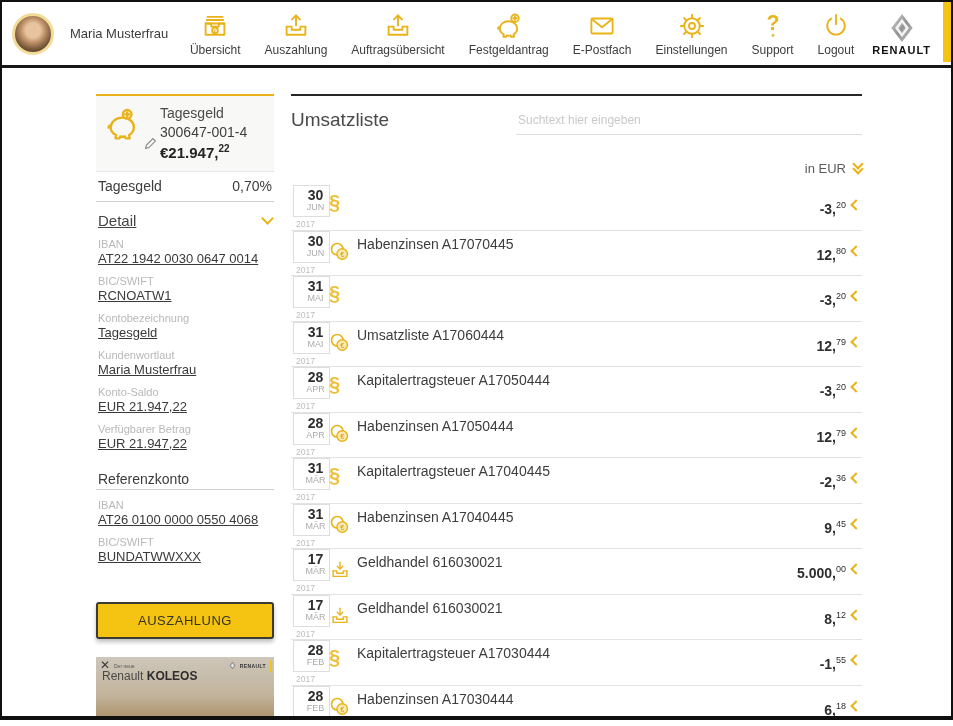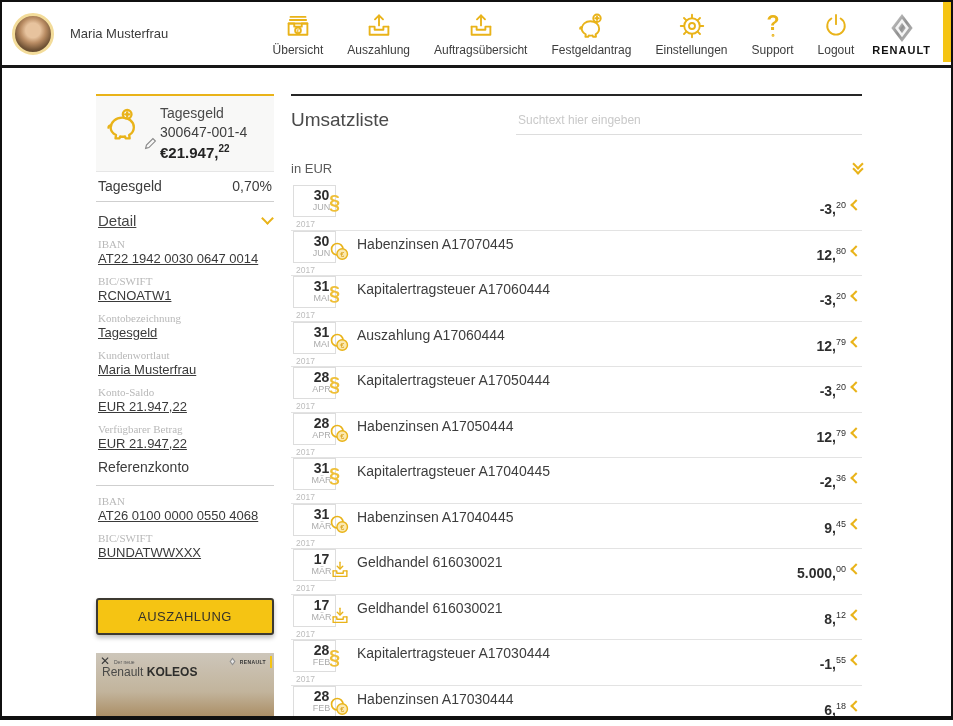--- a/index.html
+++ b/index.html
@@ -30,51 +30,51 @@
   .pencil svg{width:13px;height:13px;}
   .pencil svg path{stroke:#8a8a8a;fill:none;stroke-width:1.4;}
   .acct-lines{margin-left:8px;line-height:1.35;}
   .acct-type{font-size:14px;color:#4a4a4a;}
   .acct-number{font-size:14px;color:#3e3e3e;}
   .acct-balance{font-size:15px;font-weight:bold;color:#242424;}
   .acct-balance sup{font-size:10px;font-weight:bold;}
   .rate-row{display:flex;justify-content:space-between;padding:6px 2px 7px 2px;border-bottom:1px solid #cfcfcf;font-size:14px;color:#3c3c3c;}
   .sec-head{display:flex;justify-content:space-between;align-items:center;margin-top:10px;font-size:15px;color:#454545;padding:0 2px;cursor:pointer;text-decoration:underline;}
   .chev{display:inline-block;width:7px;height:7px;border-right:2px solid #E9B319;border-bottom:2px solid #E9B319;transform:rotate(45deg);margin-top:-4px;}
-  .f-label{font-size:11px;color:#b8b8b8;margin-top:9px;padding:0 2px;font-family:Liberation Serif, serif;}
+  .f-label{font-size:11px;color:#b8b8b8;margin-top:9px;padding:0 2px;}
   .f-value{font-size:13px;color:#3a3a3a;margin-top:1px;padding:0 2px;text-decoration:underline;}
-  .ref-head{margin-top:8px;padding:0 2px 10px 2px;border-bottom:1px solid #cfcfcf;font-size:14px;color:#3c3c3c;}
+  .ref-head{margin-top:20px;padding:0 2px 2px 2px;border-bottom:1px solid #cfcfcf;font-size:14px;color:#3c3c3c;}
   .payout-btn{margin-top:38px;width:100%;height:37px;background:#F5C413;border:2px solid #3d3a31;border-radius:3px;font-size:13px;color:#35322a;letter-spacing:.5px;cursor:pointer;box-shadow:0 3px 4px rgba(0,0,0,.25);font-family:"Liberation Sans",sans-serif;}
 
   
   .ad{position:relative;margin-top:18px;width:178px;height:102px;overflow:hidden;cursor:pointer;
       background:linear-gradient(180deg,#cdc6ba 0%,#c2b49c 38%,#ab8f66 62%,#8a7450 82%,#6b5a42 100%);}
   .ad-close{position:absolute;left:4px;top:2px;font-size:12px;color:#3a3a3a;cursor:pointer;line-height:1;}
   .ad-intro{position:absolute;left:18px;top:6px;font-size:5px;color:#555;}
   .ad-title{position:absolute;left:6px;top:12px;font-size:12px;color:#4a4a48;}
   .ad-title b{color:#2e2e2c;font-weight:bold;}
   .ad-brand{position:absolute;right:8px;top:4px;display:flex;align-items:center;gap:3px;}
   .ad-brand .txt{font-size:5px;font-weight:bold;color:#333;letter-spacing:.4px;}
   .ad-bar{position:absolute;right:2px;top:3px;width:2px;height:12px;background:#F5C413;}
 
   
   .main{position:absolute;left:289px;top:92px;width:571px;border-top:2px solid #262626;}
   .main-head{display:flex;justify-content:space-between;align-items:flex-start;margin-top:13px;}
   .page-title{font-size:19px;color:#4a4a4a;}
   .search{width:342px;border:none;border-bottom:1px solid #ddd;font-size:12px;color:#444;padding:4px 2px 7px 2px;outline:none;background:transparent;font-family:"Liberation Sans",sans-serif;}
   .search::placeholder{color:#c9c9c9;}
-  .sort-row{display:flex;justify-content:space-between;align-items:center;gap:20px;margin-top:22px;height:22px;cursor:pointer;}
+  .sort-row{display:flex;justify-content:flex-end;align-items:center;gap:8px;margin-top:22px;height:22px;cursor:pointer;}
   .sort-label{font-size:13px;color:#5a5a5a;}
   .dblchev{display:flex;flex-direction:column;gap:0px;margin-top:-4px;}
   .dblchev i{display:block;width:6px;height:6px;border-right:2px solid #E9B319;border-bottom:2px solid #E9B319;transform:rotate(45deg);}
   .dblchev i+i{margin-top:-3px;}
 
   .rows{margin-top:6px;}
   .trow{position:relative;height:44.5px;border-bottom:1px solid #e3e3e3;cursor:pointer;}
-  .datebox{position:absolute;left:2px;top:0;width:27px;border:1px solid #ddd;background:#fff;text-align:center;padding:2px 0 3px 14px;}
+  .datebox{position:absolute;left:2px;top:0;width:27px;border:1px solid #ddd;background:#fff;text-align:center;padding:2px 0 3px 8px;}
   .d-day{font-weight:bold;font-size:14px;color:#2e2e2e;line-height:1.1;}
   .d-mon{font-size:9px;color:#ababab;line-height:1.1;}
   .d-year{position:absolute;left:5px;top:34px;font-size:8.5px;color:#bdbdbd;text-align:right;}
   .tx-ico{position:absolute;left:38px;top:10px;width:24px;height:26px;}
   .tx-ico.para{font-size:20px;color:#EFBF37;font-weight:bold;top:6px;}
   .tx-ico svg{width:22px;height:22px;}
   .tx-ico svg .ln{stroke:#E9B319;fill:none;stroke-width:1.5;stroke-linecap:round;stroke-linejoin:round;}
   .t-desc{position:absolute;left:66px;top:5px;font-size:14px;color:#3d3d3d;}
   .t-amt{position:absolute;right:16px;top:15px;font-size:14px;font-weight:bold;color:#2e2e2e;}
   .t-amt sup{font-size:9px;font-weight:normal;}
@@ -129,20 +129,29 @@
       <div class="nav-item">
         <span class="nico">
           <svg viewBox="0 0 24 24">
               <circle cx="16.8" cy="5.8" r="3"></circle>
               <path d="M15.4 5.8h2.8M16.8 4.4V7.2"></path>
               <path d="M4.6 14.2c0-3.4 3.1-6 6.9-6 3.8 0 7 2.3 7 5.7 0 2.1-1.1 3.7-2.8 4.7l.3 2h-2.4l-.4-1.1c-.9.2-2 .2-2.9 0l-.4 1.1H7.5l.3-2c-1.9-1-3.2-2.5-3.2-4.4z"></path>
               <path d="M4.7 12.8c-.9 0-1.4.6-1.4 1.4"></path>
             </svg>
         </span>
         <span class="nlabel">Festgeldantrag</span>
+      </div>
+      <div class="nav-item">
+        <span class="nico">
+          <svg viewBox="0 0 24 24">
+              <rect x="3.5" y="6" width="17" height="12" rx="1"></rect>
+              <path d="M4 6.6l8 6.4 8-6.4"></path>
+            </svg>
+        </span>
+        <span class="nlabel">E-Postfach</span>
       </div>
       <div class="nav-item">
         <span class="nico">
           <svg viewBox="0 0 24 24">
               <circle cx="12" cy="12" r="6.2"></circle>
               <circle cx="12" cy="12" r="2.4"></circle>
               <path d="M21 12h-2.6M12 3v2.6M3 12h2.6M12 21v-2.6M18.4 5.6l-1.9 1.9M5.6 5.6l1.9 1.9M5.6 18.4l1.9-1.9M18.4 18.4l-1.9-1.9"></path>
             </svg>
         </span>
         <span class="nlabel">Einstellungen</span>
@@ -335,41 +344,40 @@
         </div>
 
         <div class="trow">
           <div class="datebox">
             <div class="d-day">31</div>
             <div class="d-mon">MAI</div>
           </div>
           <div class="d-year">2017</div>
           <span class="tx-ico para">§</span>
 
-          <div class="t-desc">Kapitalertragsteuer A17060444</div>
           <div class="t-amt"><span>-3,</span><sup>20</sup></div>
           <span class="t-chev"></span>
         </div>
 
         <div class="trow">
           <div class="datebox">
             <div class="d-day">31</div>
             <div class="d-mon">MAI</div>
           </div>
           <div class="d-year">2017</div>
 
           <span class="tx-ico">
             <svg viewBox="0 0 20 18">
               <circle class="ln" cx="7.5" cy="6.5" r="5.2"></circle>
               <circle cx="12" cy="10.8" r="4.8" fill="#FBE9B0" stroke="#E9B319" stroke-width="1.3"></circle>
               <text x="12" y="13.2" font-size="6.5" text-anchor="middle" fill="#D79B10">€</text>
             </svg>
           </span>
 
-          <div class="t-desc">Auszahlung A17060444</div>
+          <div class="t-desc">Umsatzliste A17060444</div>
           <div class="t-amt"><span>12,</span><sup>79</sup></div>
           <span class="t-chev"></span>
         </div>
 
         <div class="trow">
           <div class="datebox">
             <div class="d-day">28</div>
             <div class="d-mon">APR</div>
           </div>
           <div class="d-year">2017</div>

